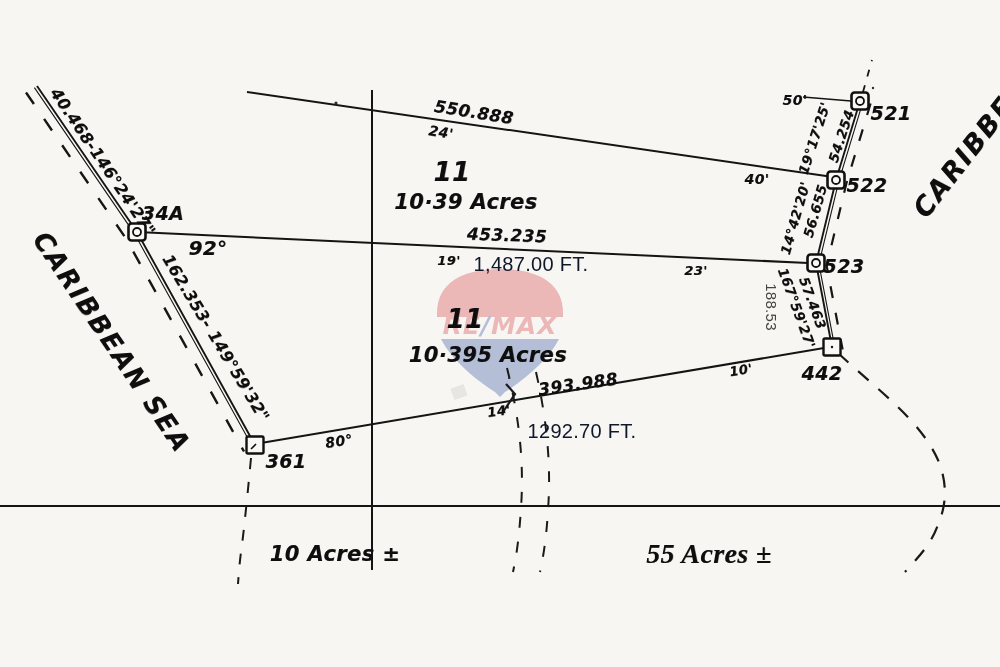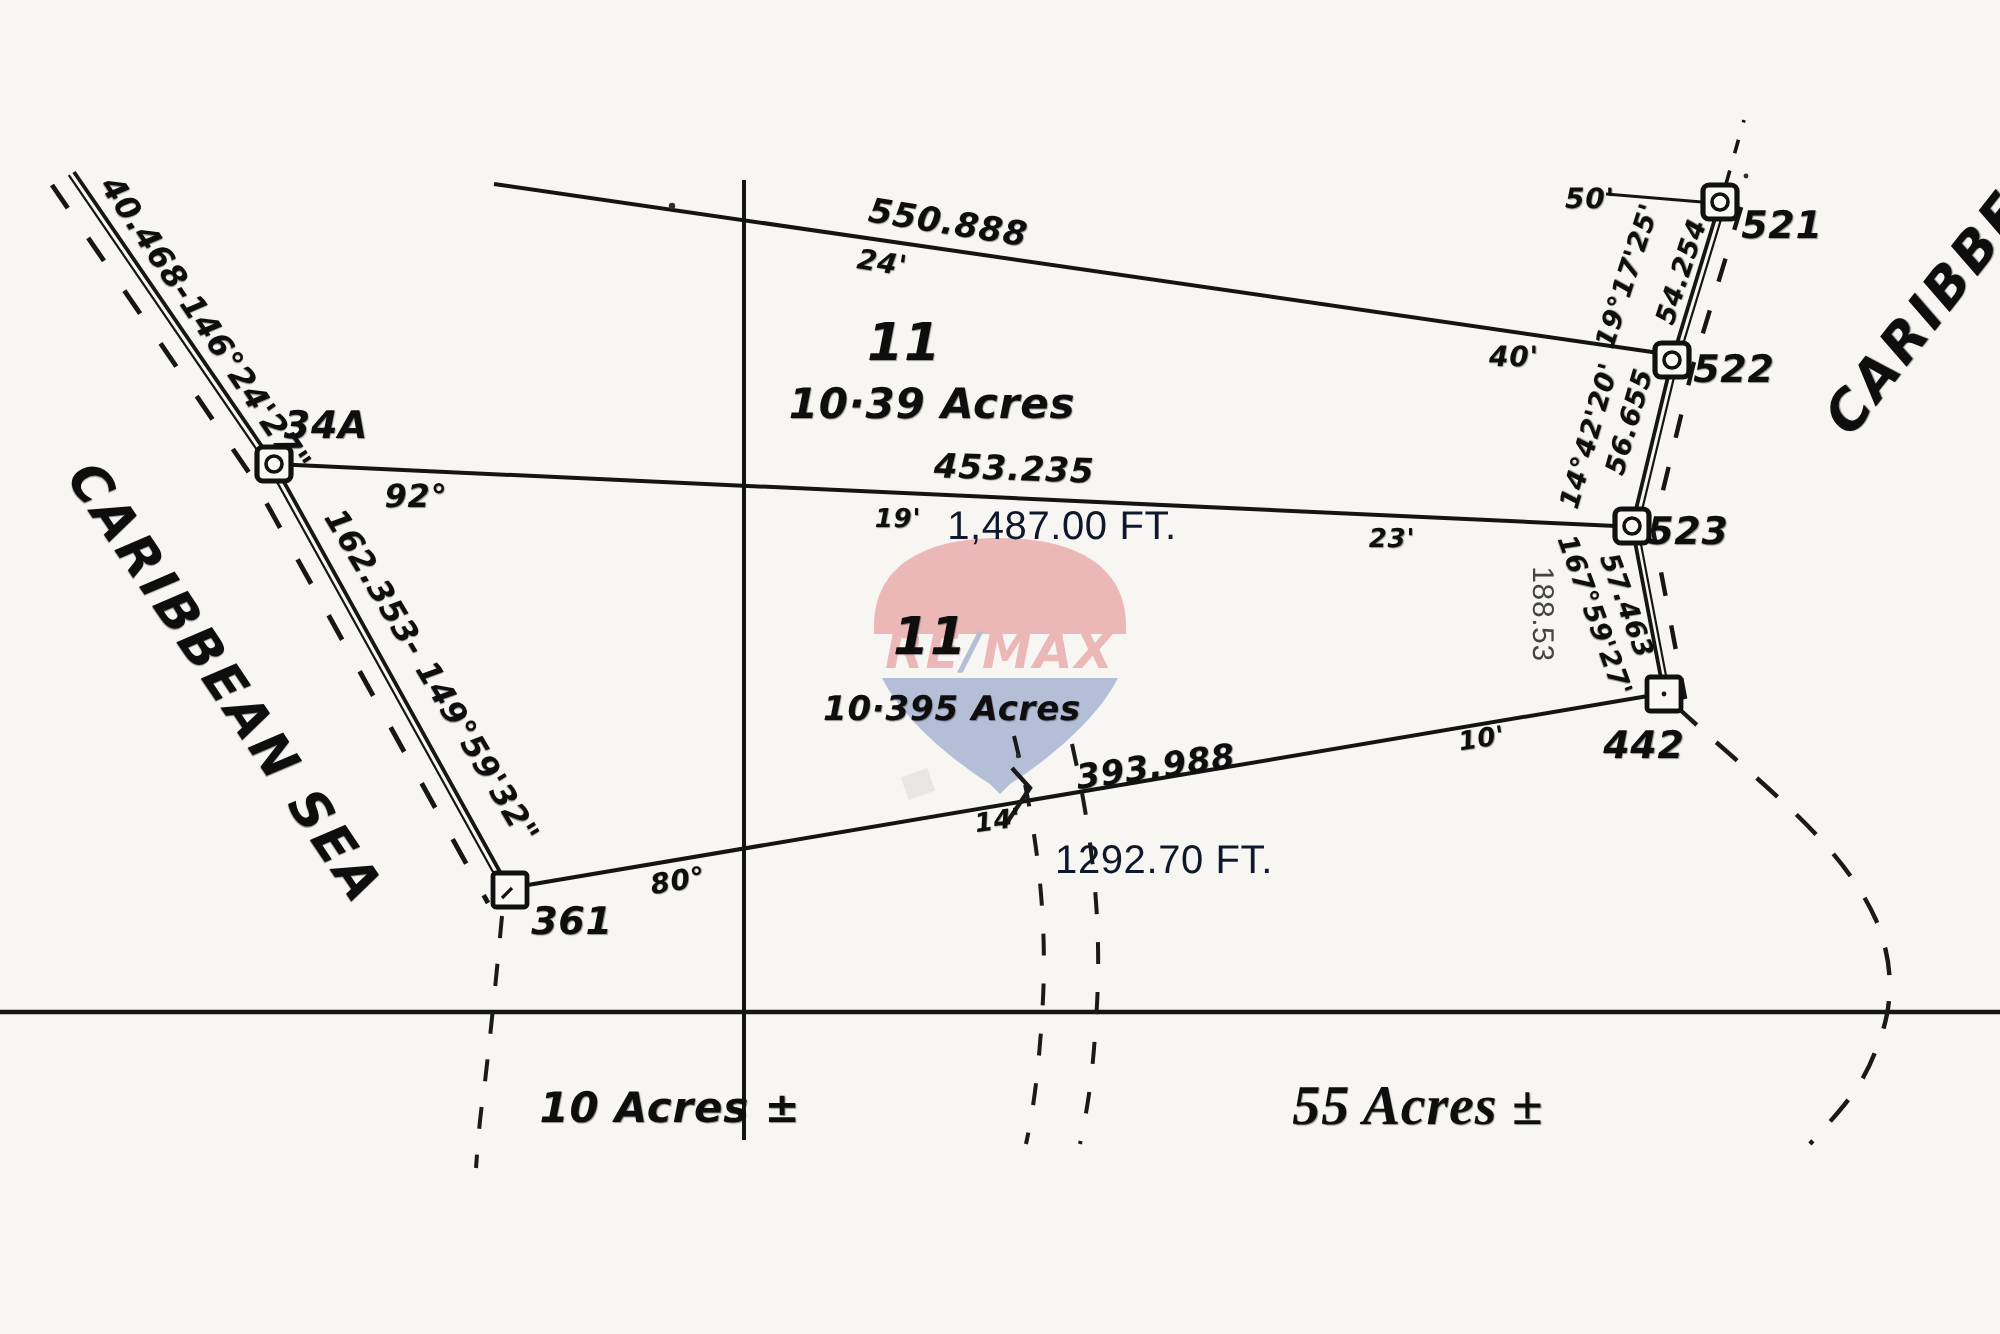--- a/index.html
+++ b/index.html
@@ -118,31 +118,31 @@
   <div class="lbl" style="left:163px;top:213px;font-size:19px;">34A</div>
   <div class="lbl" style="left:891px;top:113px;font-size:19px;">521</div>
   <div class="lbl" style="left:867px;top:185px;font-size:19px;">522</div>
   <div class="lbl" style="left:844px;top:266px;font-size:19px;">523</div>
   <div class="lbl" style="left:822px;top:373px;font-size:19px;">442</div>
   <div class="lbl" style="left:286px;top:461px;font-size:19px;text-align:center;">361</div>
 
   <div class="lbl" style="left:452px;top:172px;font-size:26px;">11</div>
   <div class="lbl" style="left:466px;top:202px;font-size:21px;">10·39 Acres</div>
   <div class="lbl" style="left:465px;top:319px;font-size:26px;">11</div>
-  <div class="lbl" style="left:476px;top:355px;font-size:17px;">10·395 Acres</div>
+  <div class="lbl" style="left:488px;top:355px;font-size:21px;">10·395 Acres</div>
 
   <div class="lbl" style="left:474px;top:112px;font-size:17px;transform:translate(-50%,-50%) rotate(9deg);">550.888</div>
   <div class="lbl" style="left:441px;top:132px;font-size:14px;transform:translate(-50%,-50%) rotate(9deg);">24'</div>
   <div class="lbl" style="left:757px;top:179px;font-size:14px;">40'</div>
 
   <div class="lbl" style="left:507px;top:235px;font-size:17px;transform:translate(-50%,-50%) rotate(2deg);">453.235</div>
   <div class="lbl" style="left:449px;top:260px;font-size:13px;">19'</div>
   <div class="lbl typed" style="left:531px;top:264px;font-size:20px;">1,487.00 FT.</div>
   <div class="lbl" style="left:696px;top:270px;font-size:13px;">23'</div>
-  <div class="lbl" style="left:208px;top:248px;font-size:16px;">92°</div>
+  <div class="lbl" style="left:208px;top:248px;font-size:20px;">92°</div>
 
   <div class="lbl" style="left:578px;top:384px;font-size:17px;transform:translate(-50%,-50%) rotate(-8deg);">393.988</div>
   <div class="lbl" style="left:499px;top:411px;font-size:13px;transform:translate(-50%,-50%) rotate(-8deg);">14'</div>
   <div class="lbl typed" style="left:582px;top:410px;font-size:20px;margin-top:21px;">1292.70 FT.</div>
   <div class="lbl" style="left:741px;top:370px;font-size:13px;transform:translate(-50%,-50%) rotate(-9deg);">10'</div>
   <div class="lbl" style="left:339px;top:441px;font-size:14px;transform:translate(-50%,-50%) rotate(-9deg);">80°</div>
 
   <div class="lbl" style="left:795px;top:100px;font-size:14px;">50'</div>
   <div class="lbl" style="left:814px;top:138px;font-size:13.5px;transform:translate(-50%,-50%) rotate(-72deg);">19°17'25'</div>
   <div class="lbl" style="left:841px;top:136px;font-size:13.5px;transform:translate(-50%,-50%) rotate(-72deg);">54.254</div>

